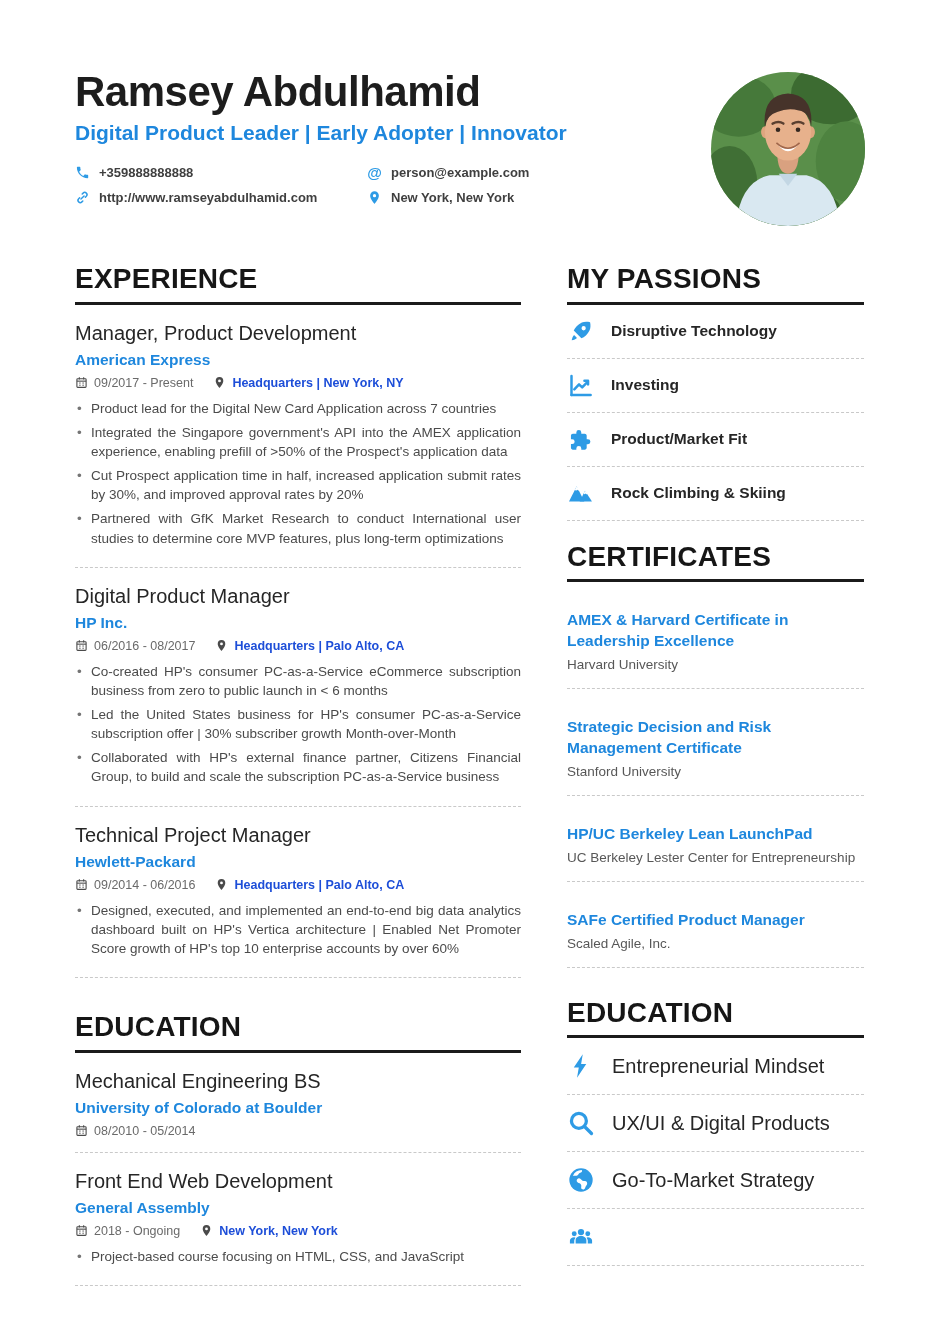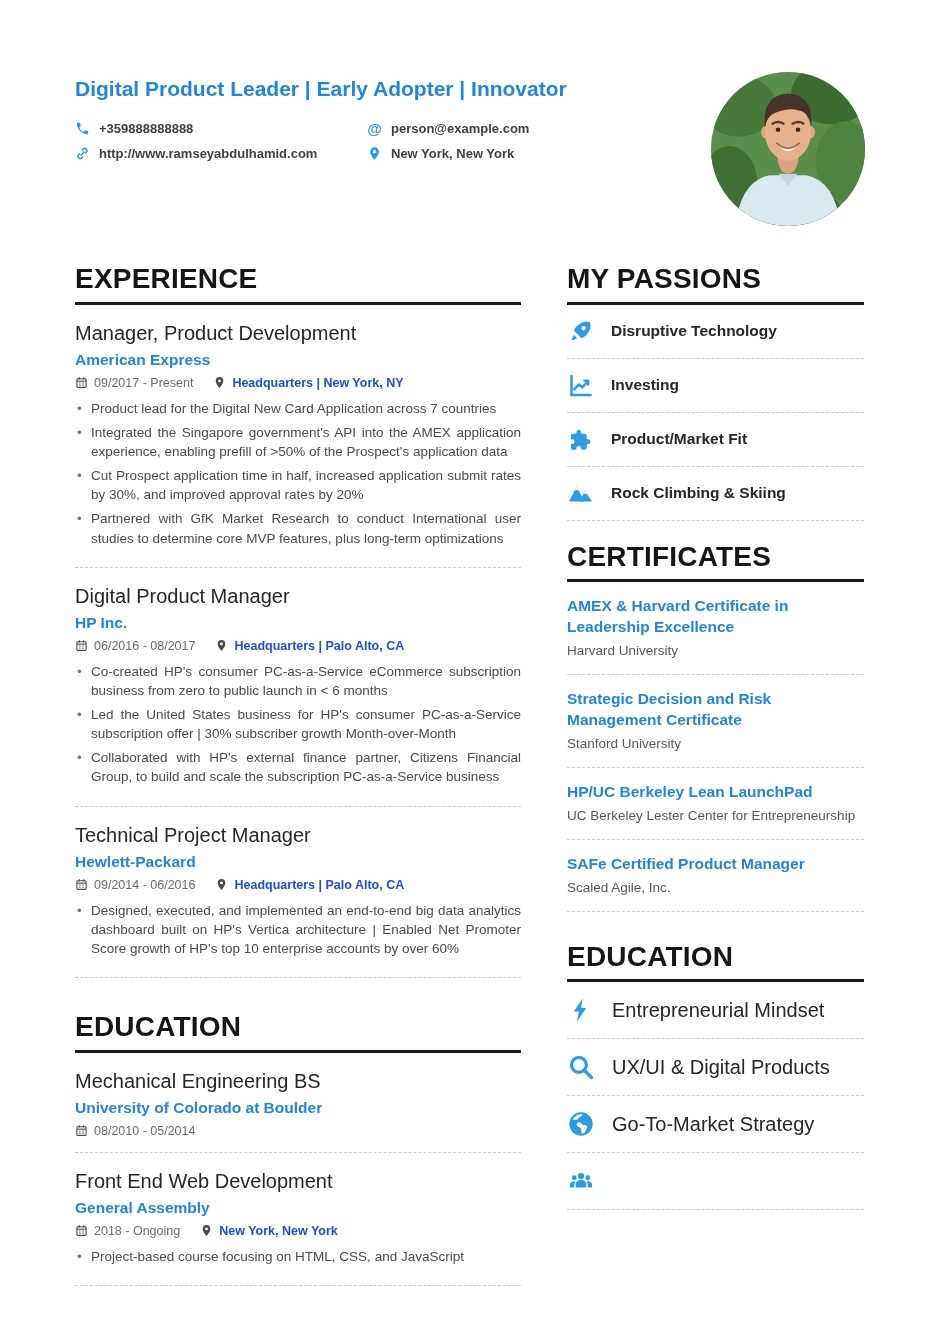--- a/index.html
+++ b/index.html
@@ -37,35 +37,36 @@
   ul.bullets li { position:relative; padding-left:16px; font-size:13.5px; line-height:1.42; color:#4b4b4b; margin-bottom:5px; text-align:justify; }
   ul.bullets li::before { content:"\2022"; position:absolute; left:2px; top:0; color:#757575; }
   .edu-sec { margin-top:32px; }
 
   
   .pass-item, .str-item { display:flex; align-items:center; gap:17px; border-bottom:1px dashed #c9c9c9; }
   .pass-item { padding:13px 0; }
   .pass-item .picon { width:27px; height:27px; flex:0 0 27px; color:#2e9be5; }
   .pass-label { font-size:15.5px; font-weight:bold; color:#262626; }
   .cert-sec { margin-top:19px; }
-  .cert-item { padding:14px 0 16px; border-bottom:1px dashed #c9c9c9; }
+  .cert-item { padding:28px 0 16px; border-bottom:1px dashed #c9c9c9; }
   .cert-name { font-size:15.5px; font-weight:bold; color:#1e87dd; line-height:1.35; }
   .cert-issuer { margin-top:5px; font-size:13.5px; color:#575757; }
   .str-sec { margin-top:28px; }
   .str-item { padding:14px 0; }
   .str-item .sicon { width:28px; height:28px; flex:0 0 28px; color:#2e9be5; }
   .str-label { font-size:20px; color:#262626; }
 </style>
 </head>
 <body>
 
 <div class="page">
 
   <header>
     <div class="h-left">
+      <h1 class="name">Ramsey Abdulhamid</h1>
       <div class="tagline">Digital Product Leader | Early Adopter | Innovator</div>
       <div class="contacts">
         <div class="contact">
           <svg class="cicon" viewBox="0 0 24 24" fill="currentColor">
               <path d="M6.6 10.8c1.5 2.9 3.8 5.2 6.7 6.7l2.2-2.2c.3-.3.7-.4 1-.2 1.1.4 2.3.6 3.6.6.6 0 1 .4 1 1V20c0 .6-.4 1-1 1C10.8 21 3 13.2 3 3.9c0-.6.4-1 1-1h3.5c.6 0 1 .4 1 1 0 1.2.2 2.4.6 3.6.1.3 0 .7-.2 1l-2.3 2.3z"></path>
             </svg>
           <span>+359888888888</span>
         </div>
         <div class="contact">
           <span class="at">@</span>

